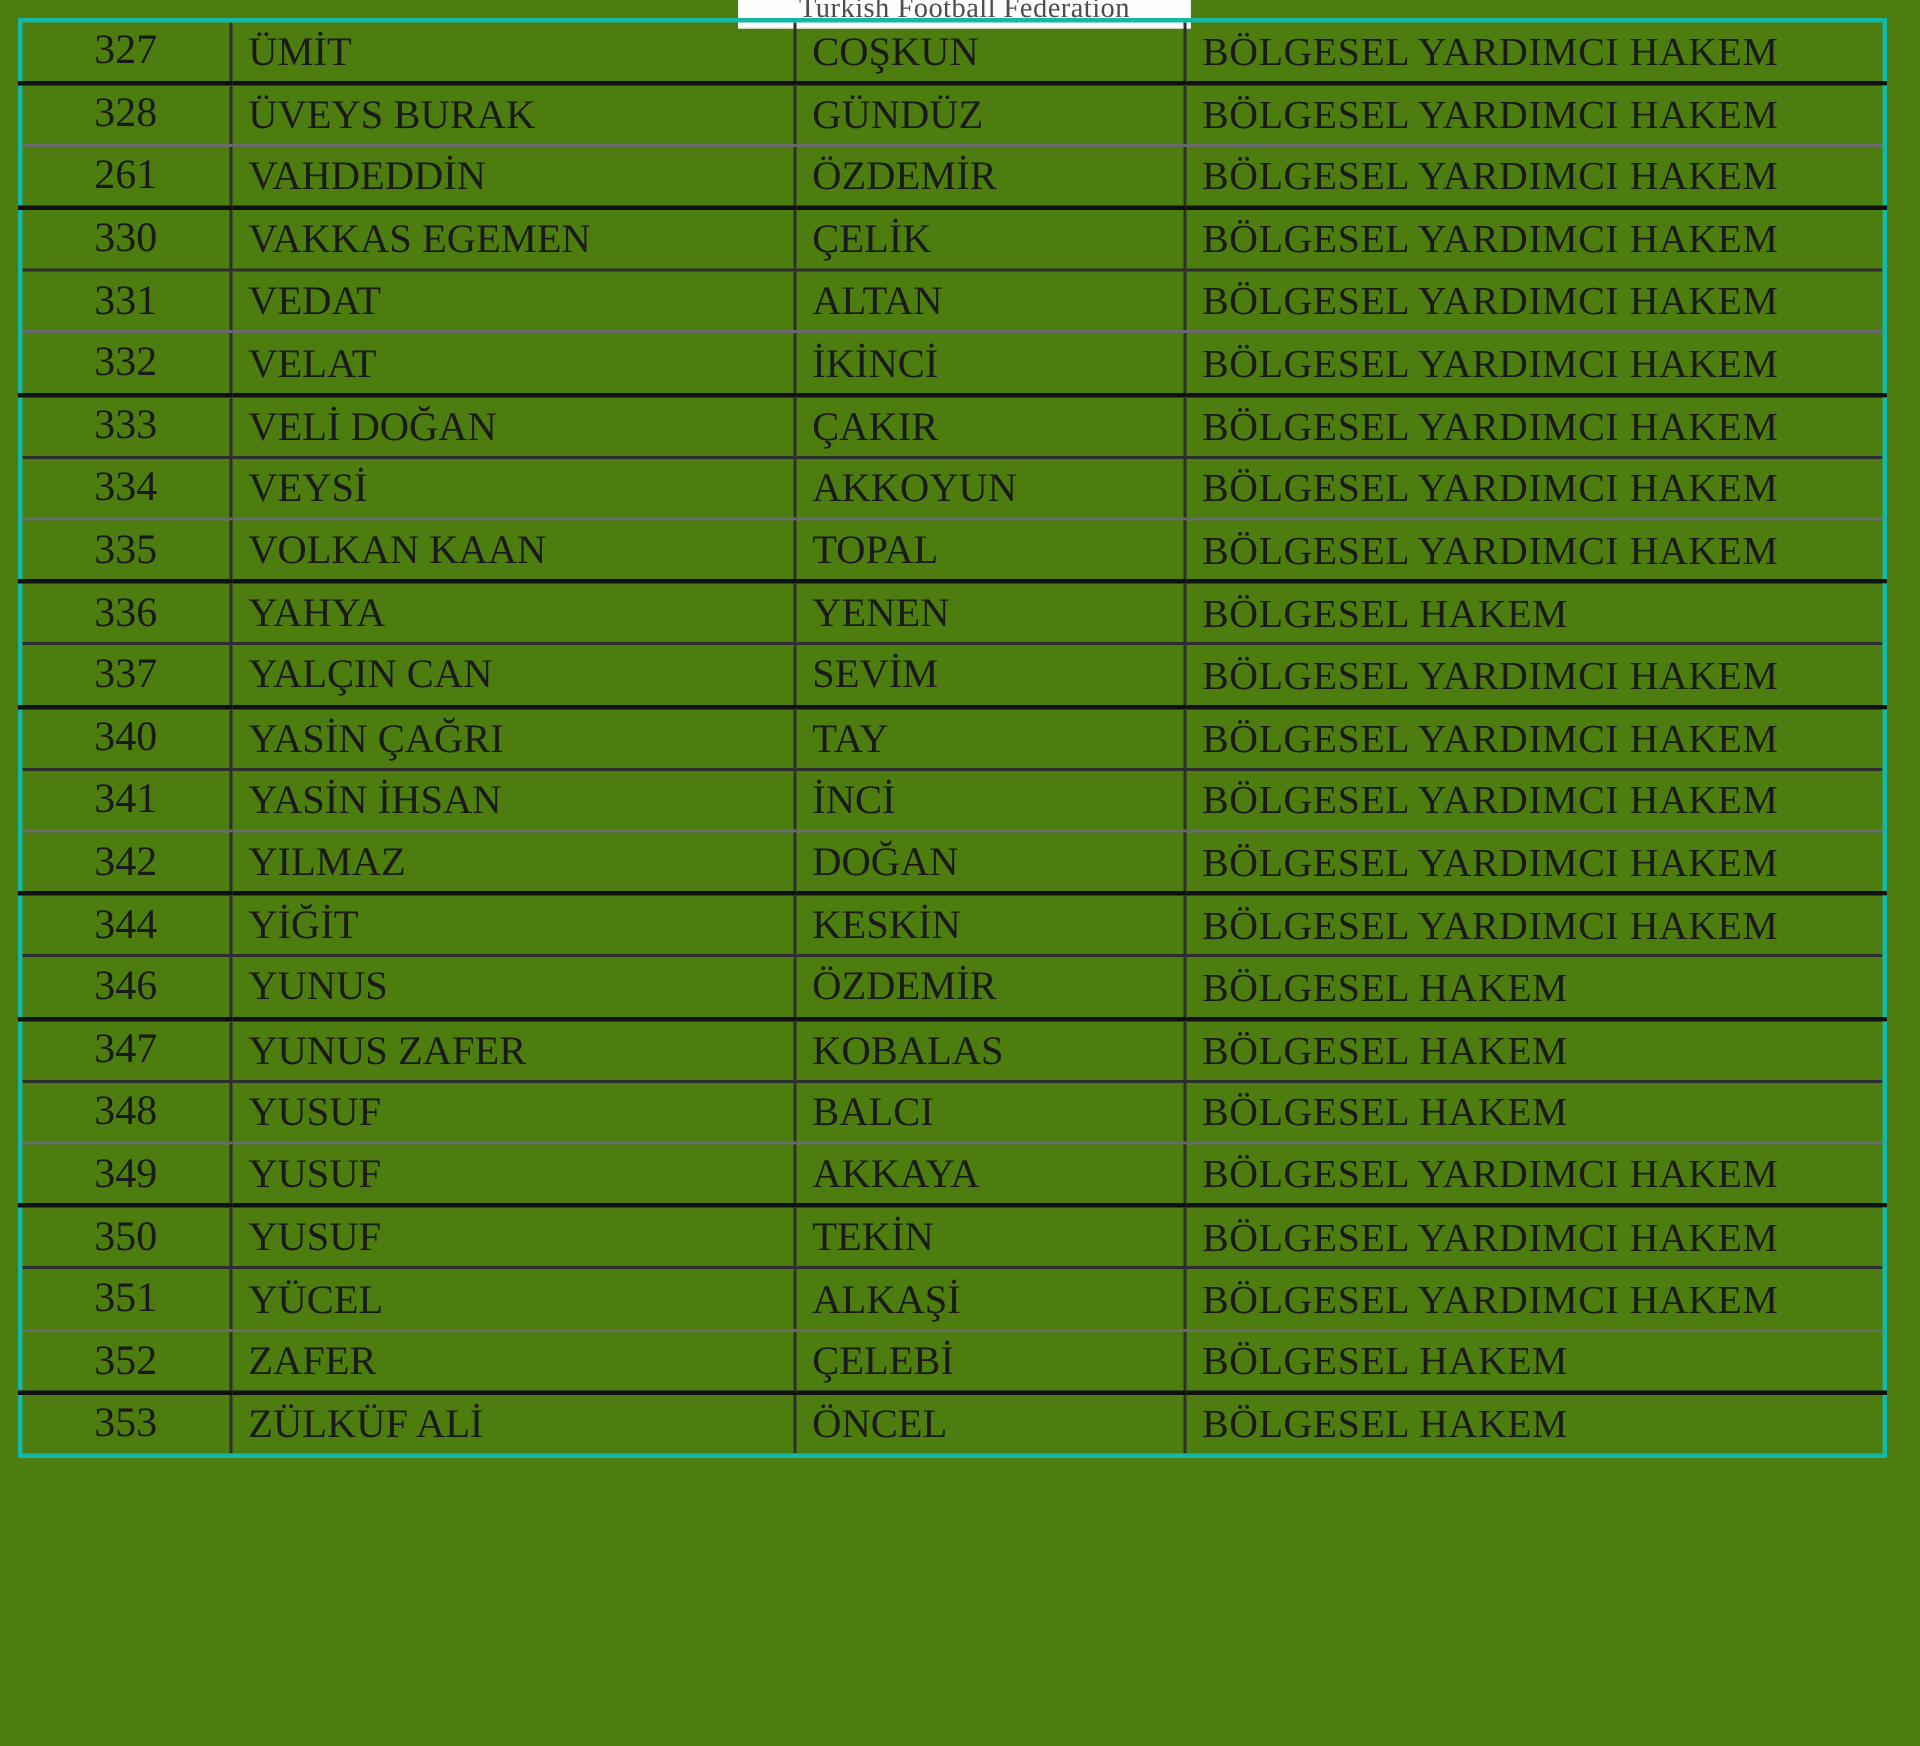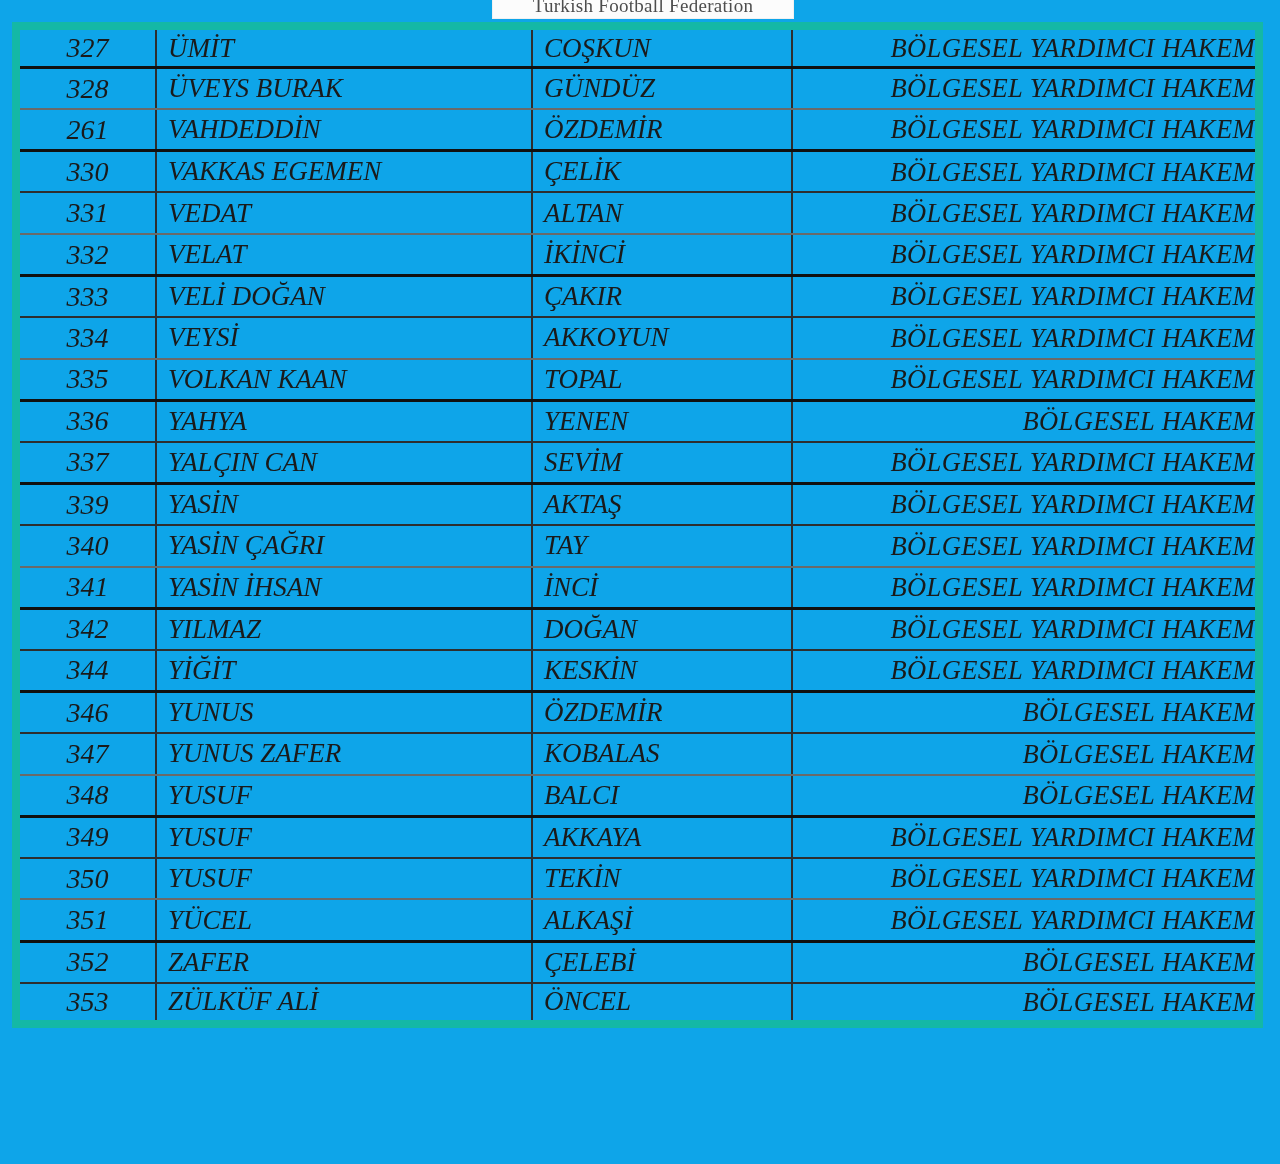--- a/index.html
+++ b/index.html
@@ -4,21 +4,21 @@
 <style>
   html, body {
     margin: 0;
     padding: 0;
     background: #ffffff;
   }
   #page {
     position: relative;
     width: 1280px;
     height: 1164px;
-    background: #0ea5e9;
+    background: #4d7c0f;
     overflow: hidden;
     font-family: "Liberation Serif", serif;
   }
   #doc-header {
     position: absolute;
     top: -7px;
     left: 492px;
     width: 300px;
     height: 24px;
     background: #fcfcfc;
@@ -26,26 +26,25 @@
     text-align: center;
     font-size: 19px;
     color: #4d4d4d;
     letter-spacing: 0.3px;
     line-height: 24px;
     white-space: nowrap;
   }
   table#referee-table {
     position: absolute;
     left: 12px;
-    top: 22px;
+    top: 12px;
     width: 1243px;
     border-collapse: collapse;
     table-layout: fixed;
-    border: 8px solid #14b8a6;
-    font-style: italic;
+    border: 3px solid #14b8a6;
   }
   #referee-table col.c-no    { width: 140px; }
   #referee-table col.c-first { width: 376px; }
   #referee-table col.c-last  { width: 260px; }
   #referee-table col.c-role  { width: 467px; }
   #referee-table tr {
     height: 41.6px;
   }
   #referee-table td {
     border: 2px solid #2e2e2e;
@@ -58,21 +57,20 @@
     line-height: 1;
   }
   #referee-table td.no-cell {
     text-align: center;
     padding: 0;
     font-size: 28px;
   }
   #referee-table td.role-cell {
     font-size: 26.5px;
     letter-spacing: 0.4px;
-    text-align: right;
   }
   
   #referee-table tr:nth-child(1) td,
   #referee-table tr:nth-child(3) td,
   #referee-table tr:nth-child(6) td,
   #referee-table tr:nth-child(9) td,
   #referee-table tr:nth-child(11) td,
   #referee-table tr:nth-child(14) td,
   #referee-table tr:nth-child(16) td,
   #referee-table tr:nth-child(19) td,
@@ -167,26 +165,20 @@
           <td class="last-cell">YENEN</td>
           <td class="role-cell">BÖLGESEL HAKEM</td>
         </tr>
         <tr>
           <td class="no-cell">337</td>
           <td class="first-cell">YALÇIN CAN</td>
           <td class="last-cell">SEVİM</td>
           <td class="role-cell">BÖLGESEL YARDIMCI HAKEM</td>
         </tr>
         <tr>
-          <td class="no-cell">339</td>
-          <td class="first-cell">YASİN</td>
-          <td class="last-cell">AKTAŞ</td>
-          <td class="role-cell">BÖLGESEL YARDIMCI HAKEM</td>
-        </tr>
-        <tr>
           <td class="no-cell">340</td>
           <td class="first-cell">YASİN ÇAĞRI</td>
           <td class="last-cell">TAY</td>
           <td class="role-cell">BÖLGESEL YARDIMCI HAKEM</td>
         </tr>
         <tr>
           <td class="no-cell">341</td>
           <td class="first-cell">YASİN İHSAN</td>
           <td class="last-cell">İNCİ</td>
           <td class="role-cell">BÖLGESEL YARDIMCI HAKEM</td>

